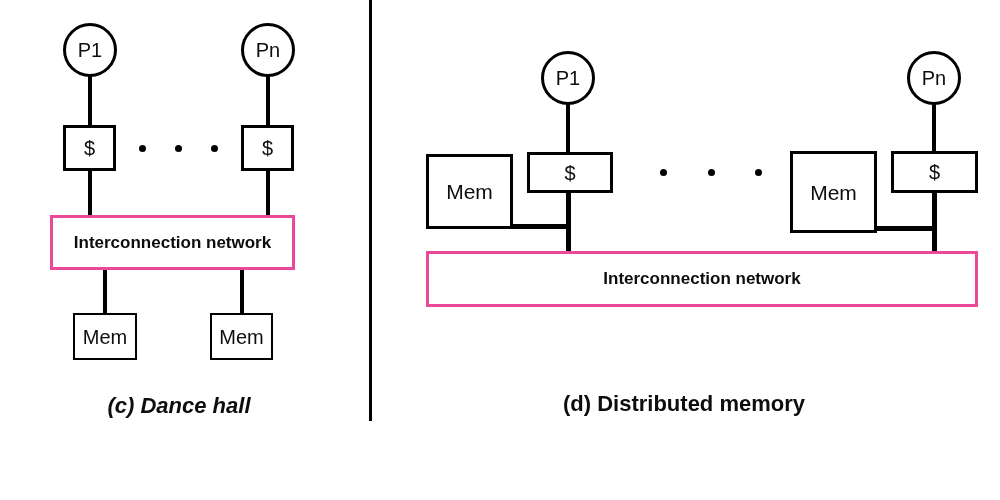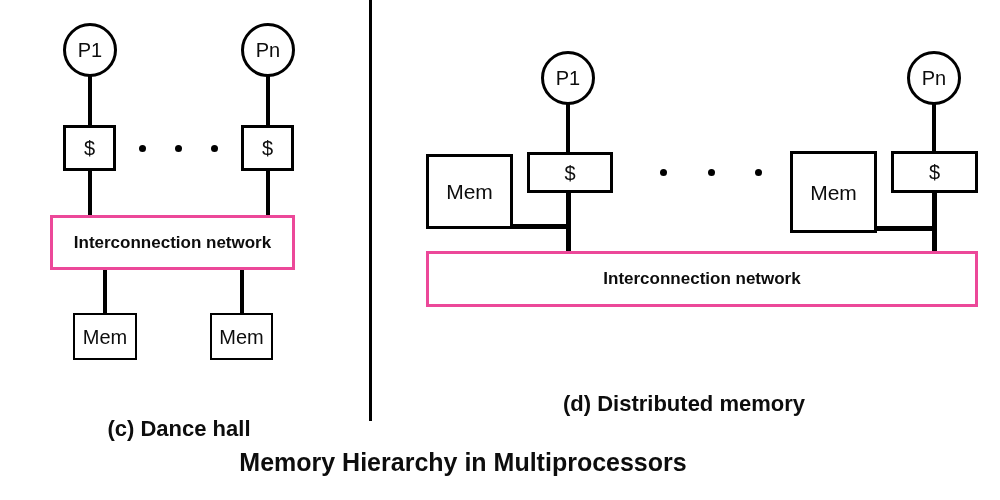--- a/index.html
+++ b/index.html
@@ -113,21 +113,21 @@
       <span>Interconnection network</span>
     </div>
 
     <div class="node thin" style="left:73px; top:313px; width:64px; height:47px;">
       <span>Mem</span>
     </div>
     <div class="node thin" style="left:210px; top:313px; width:63px; height:47px;">
       <span>Mem</span>
     </div>
 
-    <div class="caption" style="left:29px; top:416px; width:300px;">(c) Dance hall</div>
+    <div class="caption" style="left:29px; top:393px; width:300px;font-style:italic;">(c) Dance hall</div>
   </div>
 
   <div>
 
     <div class="vline" style="left:566px; top:102px; width:4px; height:52px;"></div>
     <div class="vline" style="left:932px; top:102px; width:4px; height:52px;"></div>
     <div class="vline" style="left:566px; top:191px; width:5px; height:61px;"></div>
     <div class="vline" style="left:932px; top:191px; width:5px; height:61px;"></div>
     <div class="hline" style="left:513px; top:224px; width:57px; height:5px;"></div>
     <div class="hline" style="left:877px; top:226px; width:59px; height:5px;"></div>
@@ -157,15 +157,14 @@
     <div class="dot" style="left:708px; top:169px;"></div>
     <div class="dot" style="left:755px; top:169px;"></div>
 
     <div class="net-box" style="left:426px; top:251px; width:552px; height:56px;">
       <span>Interconnection network</span>
     </div>
 
     <div class="caption" style="left:534px; top:391px; width:300px;">(d) Distributed memory</div>
   </div>
 
-  <div class="fig-title" style="left:163px; top:448px; width:600px;">Memory Hierarchy in Multiprocessors</div>
 
 </div>
 
 </body></html>

